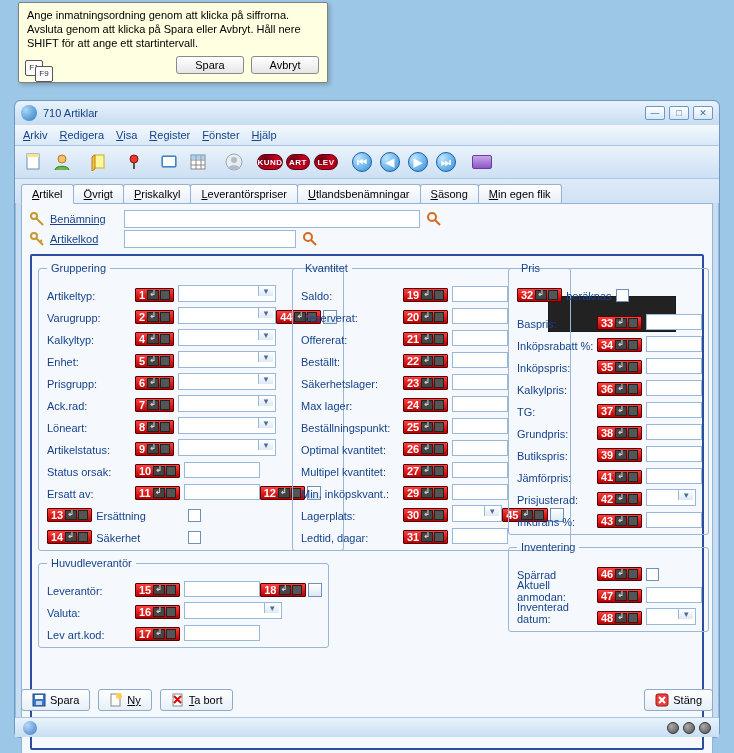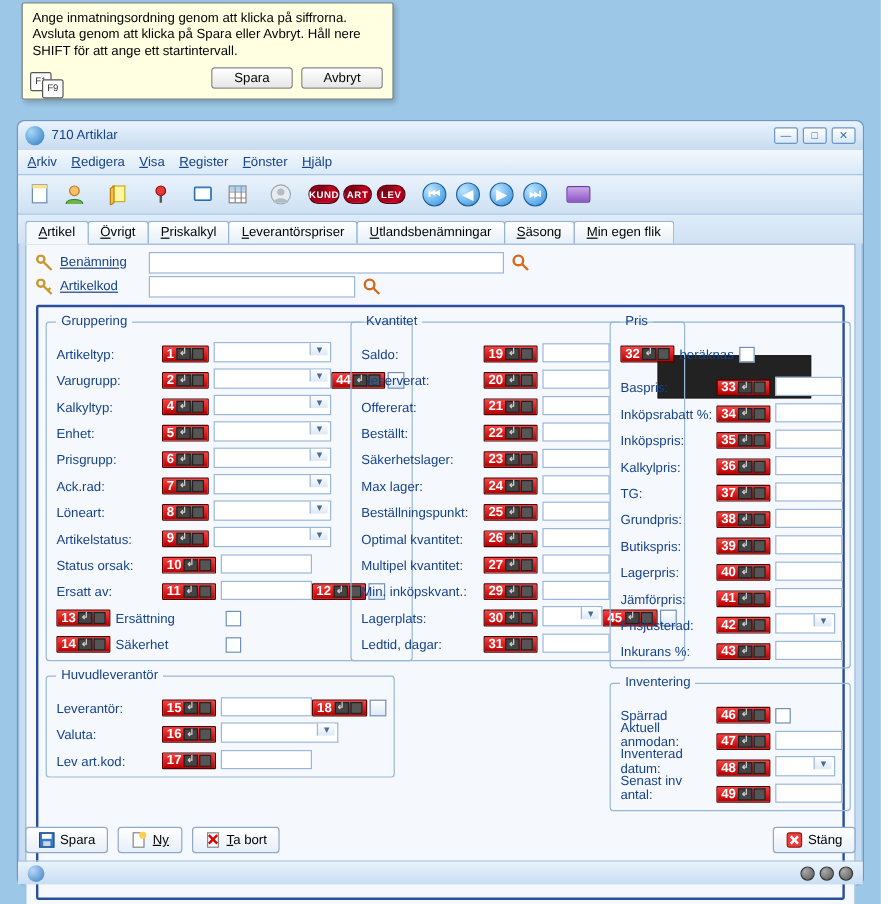--- a/index.html
+++ b/index.html
@@ -621,29 +621,20 @@
                 <div class="row">
                   <span class="flabel">Butikspris:</span>
                   <span class="order">
                     <span>39</span>
                     <span class="enter"></span>
                     <span class="box"></span>
                   </span>
                   <input class="tinyinput narrow" style="">
                 </div>
                 <div class="row">
-                  <span class="flabel">Lagerpris:</span>
-                  <span class="order">
-                    <span>40</span>
-                    <span class="enter"></span>
-                    <span class="box"></span>
-                  </span>
-                  <input class="tinyinput narrow" style="">
-                </div>
-                <div class="row">
                   <span class="flabel">Jämförpris:</span>
                   <span class="order">
                     <span>41</span>
                     <span class="enter"></span>
                     <span class="box"></span>
                   </span>
                   <input class="tinyinput narrow" style="">
                 </div>
                 <div class="row">
                   <span class="flabel">Prisjusterad:</span>
@@ -687,29 +678,20 @@
                   <input class="tinyinput narrow" style="">
                 </div>
                 <div class="row">
                   <span class="flabel">Inventerad datum:</span>
                   <span class="order">
                     <span>48</span>
                     <span class="enter"></span>
                     <span class="box"></span>
                   </span>
                   <span class="combo narrow"></span>
-                </div>
-                <div class="row">
-                  <span class="flabel">Senast inv antal:</span>
-                  <span class="order">
-                    <span>49</span>
-                    <span class="enter"></span>
-                    <span class="box"></span>
-                  </span>
-                  <input class="tinyinput narrow" style="">
                 </div>
               </div>
           </fieldset>
         </div>
       </div>
     </div>
   </div>
 
   <div class="bottombar">
     <div class="bbtn">

